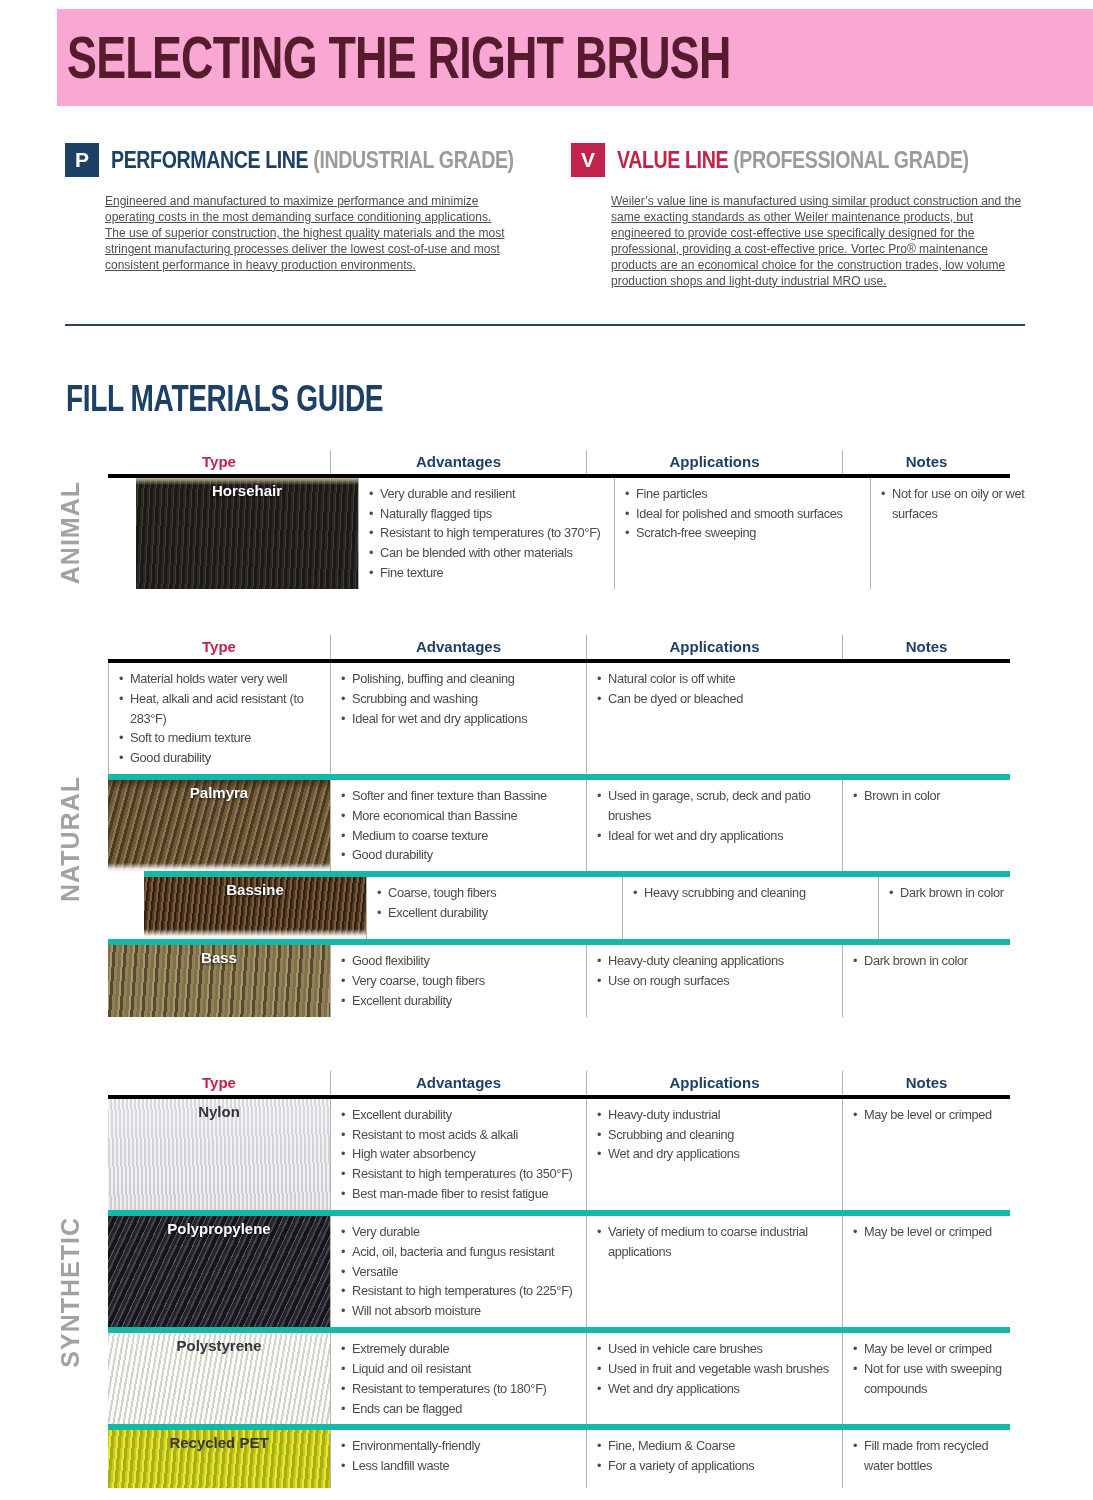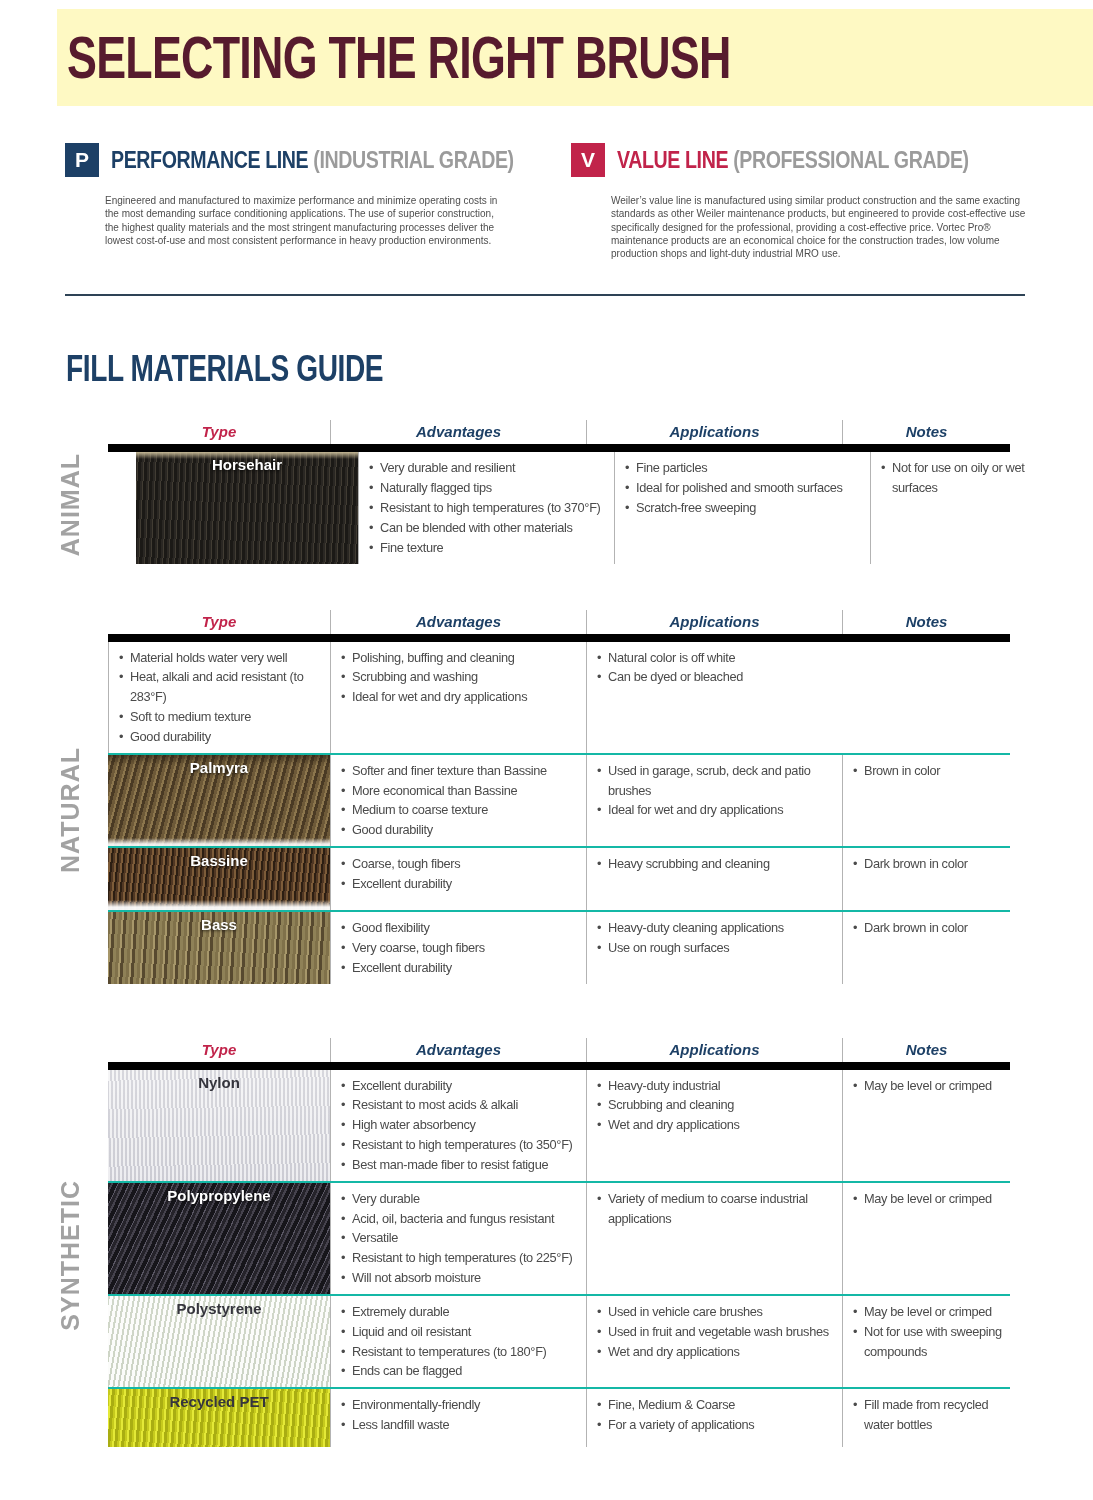--- a/index.html
+++ b/index.html
@@ -1,62 +1,62 @@
 <!DOCTYPE html>
 <html><head>
 <meta charset="utf-8">
 <style>
   html,body{margin:0;padding:0;background:#fff;}
   .page{position:relative;width:1093px;min-height:1500px;background:#fff;overflow:hidden;
         font-family:"Liberation Sans",sans-serif;}
 
   
-  .banner{margin:9px 0 16px 57px;width:1036px;height:97px;background:#fef9c3;
+  .banner{margin:9px 0 16px 57px;width:1036px;height:97px;background:#f9a8d4;
           display:flex;align-items:center;}
   .banner-title{color:#571b2e;font-size:59px;font-weight:bold;white-space:nowrap;
           transform:scaleX(0.76);transform-origin:0 50%;margin-left:10px;letter-spacing:-1px;}
 
   
   .intro{display:flex;margin:36px 0 0 65px;}
   .intro-col{width:462px;}
   .intro-col + .intro-col{margin-left:44px;}
   .line-head{display:flex;align-items:center;height:36px;}
   .badge{width:34px;height:34px;display:flex;align-items:center;justify-content:center;
          color:#fff;font-weight:bold;font-size:21px;flex:0 0 auto;}
   .badge.navy{background:#1d4066;}
   .badge.crimson{background:#c1234a;}
   .line-title-wrap{margin-left:12px;white-space:nowrap;font-weight:bold;font-size:24.5px;
          transform:scaleX(0.8);transform-origin:0 50%;letter-spacing:-0.5px;}
   .lt-navy{color:#1d4066;}
   .lt-crimson{color:#c1234a;}
   .line-sub{color:#9b9b9b;}
-  .intro-body{margin:16px 0 0 40px;font-size:10px;line-height:1.33;color:#4e4e4e;}
+  .intro-body{margin:16px 0 0 40px;font-size:12px;line-height:1.33;color:#4e4e4e;text-decoration:underline;}
   .w1{width:400px;} .w2{width:425px;}
 
   
   .rule{margin:34px 0 0 65px;width:960px;height:2px;background:#2e4356;}
 
   
   .guide-title{margin:52px 0 0 66px;color:#1d4066;font-weight:bold;font-size:36px;
          white-space:nowrap;transform:scaleX(0.78);transform-origin:0 50%;letter-spacing:-0.5px;}
 
   
   .group{position:relative;margin-left:108px;width:902px;}
   .g0{margin-top:30px;} .g1{margin-top:46px;} .g2{margin-top:54px;}
   .group-label-wrap{position:absolute;left:-52px;top:26px;bottom:0;
          display:flex;align-items:center;}
   .group-label{writing-mode:vertical-rl;transform:rotate(180deg);color:#a2a2a2;
          font-weight:bold;font-size:25px;letter-spacing:1px;}
   .t-header-row{display:grid;grid-template-columns:222px 256px 256px 168px;
-         border-bottom:8px solid #000000;font-style:italic;}
+         border-bottom:4px solid #000000;}
   .t-hcell{text-align:center;font-weight:bold;font-size:15px;padding:3px 0 4px;color:#1d4066;}
   .t-hcell.type{color:#c1234a;}
   .bl{border-left:1px solid #b3b3b3;}
   .t-row{display:grid;grid-template-columns:222px 256px 256px 168px;}
-  .t-row.sep{border-top:2px solid #14b8a6;}
+  .t-row.sep{border-top:6px solid #14b8a6;}
   .type-cell{position:relative;}
   .swatch{position:absolute;top:0;left:0;right:0;bottom:0;}
   .type-label{position:absolute;top:4px;left:0;right:0;text-align:center;
          font-weight:bold;font-size:15px;}
   .type-label.light{color:#fff;text-shadow:0 1px 3px rgba(0,0,0,.75);}
   .type-label.dark{color:#35353d;}
   .bcell{padding:4px 8px 6px 10px;}
   .bullets{margin:2px 0 0 0;padding:0;list-style:none;}
   .bullets li{position:relative;padding-left:11px;font-size:12.8px;letter-spacing:-0.35px;
          line-height:1.55;color:#4b4b4b;}
@@ -211,21 +211,21 @@
               <li>Used in garage, scrub, deck and patio brushes</li>
               <li>Ideal for wet and dry applications</li>
             </ul>
           </div>
           <div class="bcell bl">
             <ul class="bullets">
               <li>Brown in color</li>
             </ul>
           </div>
         </div>
-        <div class="t-row sep" style="min-height: 62px;">
+        <div class="t-row sep" style="min-height: 62px; margin-left: 36px;">
           <div class="type-cell">
             <div class="swatch sw-bassine">
               <div class="type-label light">Bassine</div>
             </div>
           </div>
           <div class="bcell bl">
             <ul class="bullets">
               <li>Coarse, tough fibers</li>
               <li>Excellent durability</li>
             </ul>

